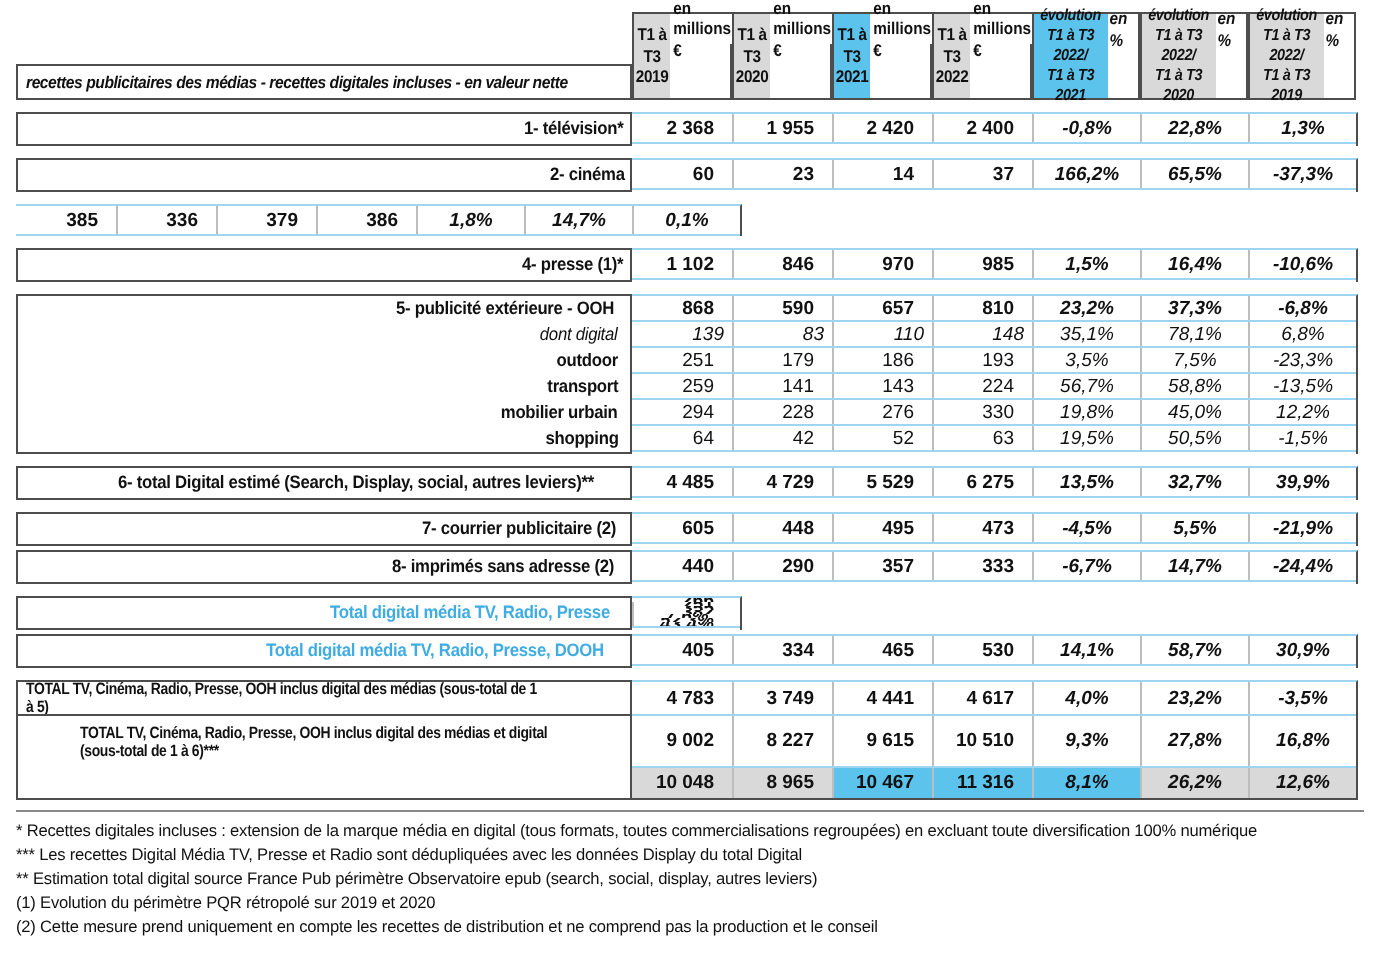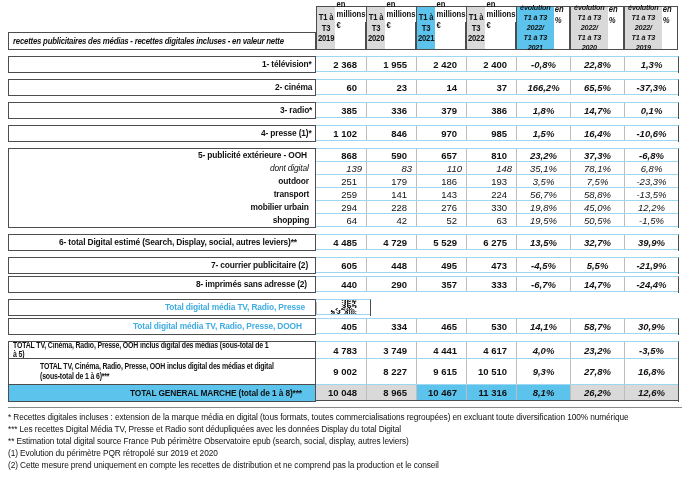--- a/index.html
+++ b/index.html
@@ -173,25 +173,20 @@
           <div class="cell num">23</div>
           <div class="cell num">14</div>
           <div class="cell num">37</div>
           <div class="cell pct">166,2%</div>
           <div class="cell pct">65,5%</div>
           <div class="cell pct">-37,3%</div>
         </div>
       </div>
     </div>
     <div class="band">
-      <div class="lbox">
-        <div class="lline main" style="height: 15px;">
-          <span class="t">3- radio*</span>
-        </div>
-      </div>
       <div class="dbox">
         <div class="drow main" style="height: 15px;">
           <div class="cell num">385</div>
           <div class="cell num">336</div>
           <div class="cell num">379</div>
           <div class="cell num">386</div>
           <div class="cell pct">1,8%</div>
           <div class="cell pct">14,7%</div>
           <div class="cell pct">0,1%</div>
         </div>
@@ -384,23 +379,20 @@
       </div>
     </div>
     <div class="band">
       <div class="lbox totals">
         <div class="lline total" style="height: 17px;">
           <span class="t">TOTAL TV, Cinéma, Radio, Presse, OOH inclus digital des médias (sous-total de 1 à 5)</span>
         </div>
         <div class="lline total2" style="height: 26px;">
           <span class="t">TOTAL TV, Cinéma, Radio, Presse, OOH inclus digital des médias et digital
 (sous-total de 1 à 6)***</span>
-        </div>
-        <div class="lline grand" style="height: 16px;">
-          <span class="t">TOTAL GENERAL MARCHE (total de 1 à 8)***</span>
         </div>
       </div>
       <div class="dbox last">
         <div class="drow total" style="height: 17px;">
           <div class="cell num">4 783</div>
           <div class="cell num">3 749</div>
           <div class="cell num">4 441</div>
           <div class="cell num">4 617</div>
           <div class="cell pct">4,0%</div>
           <div class="cell pct">23,2%</div>

